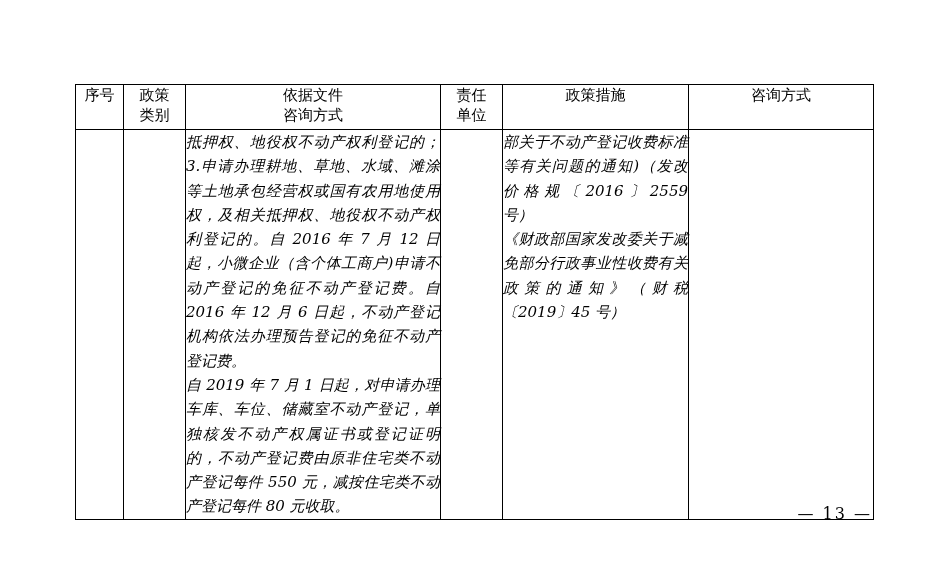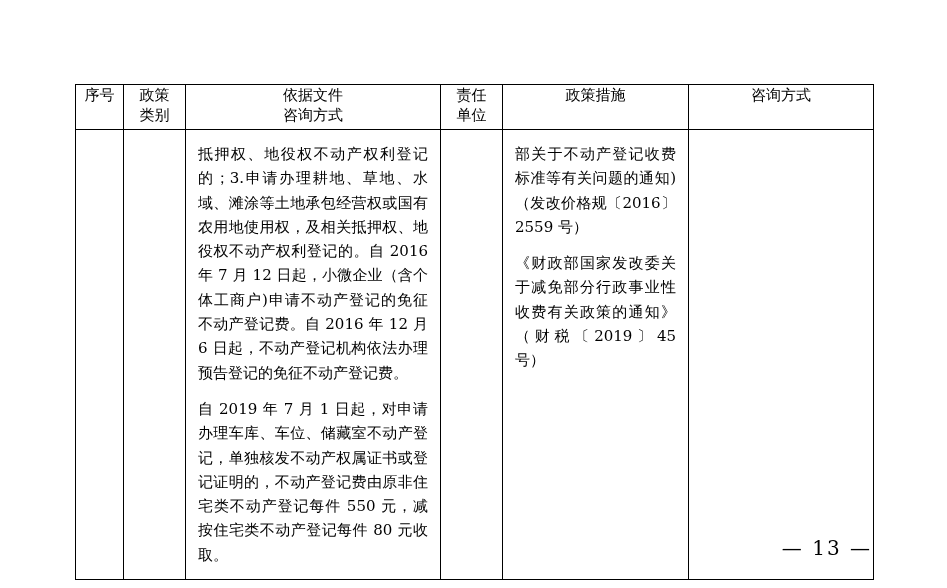--- a/index.html
+++ b/index.html
@@ -54,29 +54,30 @@
 
   td.body-cell {
     font-size: 15px;
     line-height: 1.62;
     padding: 5px 7px 10px 7px;
     text-align: justify;
     text-justify: inter-ideograph;
   }
   td.empty-cell { padding: 0; }
   .para {
-    margin: 12px;
+    margin: 0;
     text-align: justify;
     text-justify: inter-ideograph;
+    font-style: italic;
   }
   .page-number {
     position: absolute;
     right: 75px;
-    top: 536px;
-    font-size: 20px;
+    top: 504px;
+    font-size: 16px;
     letter-spacing: 2px;
     font-family: "DejaVu Serif", "Liberation Serif", serif;
   }
 </style>
 </head>
 <body>
 
 <div class="page">
 
   <table class="policy-table">

